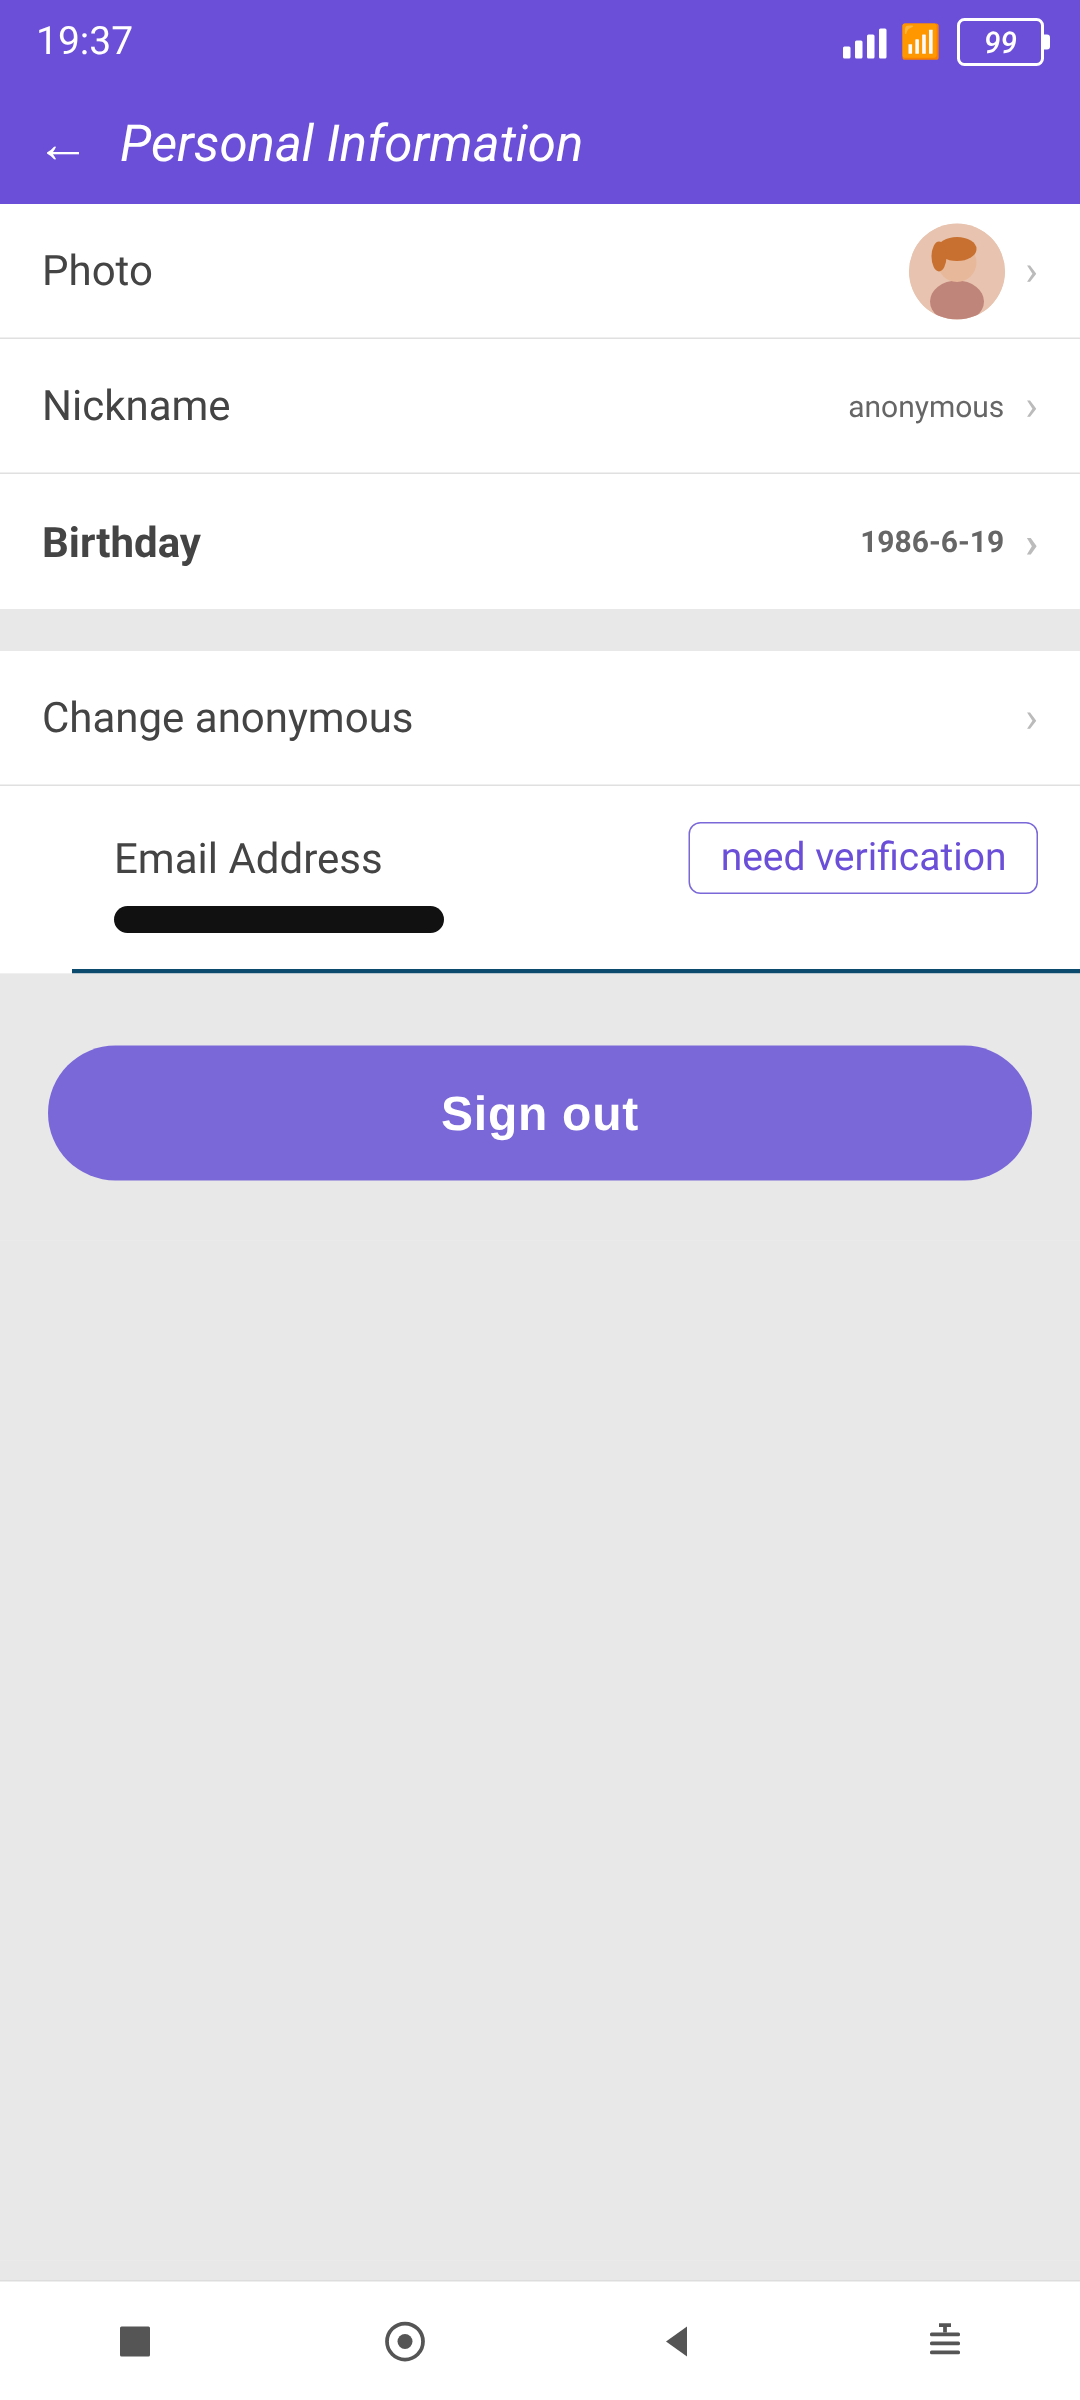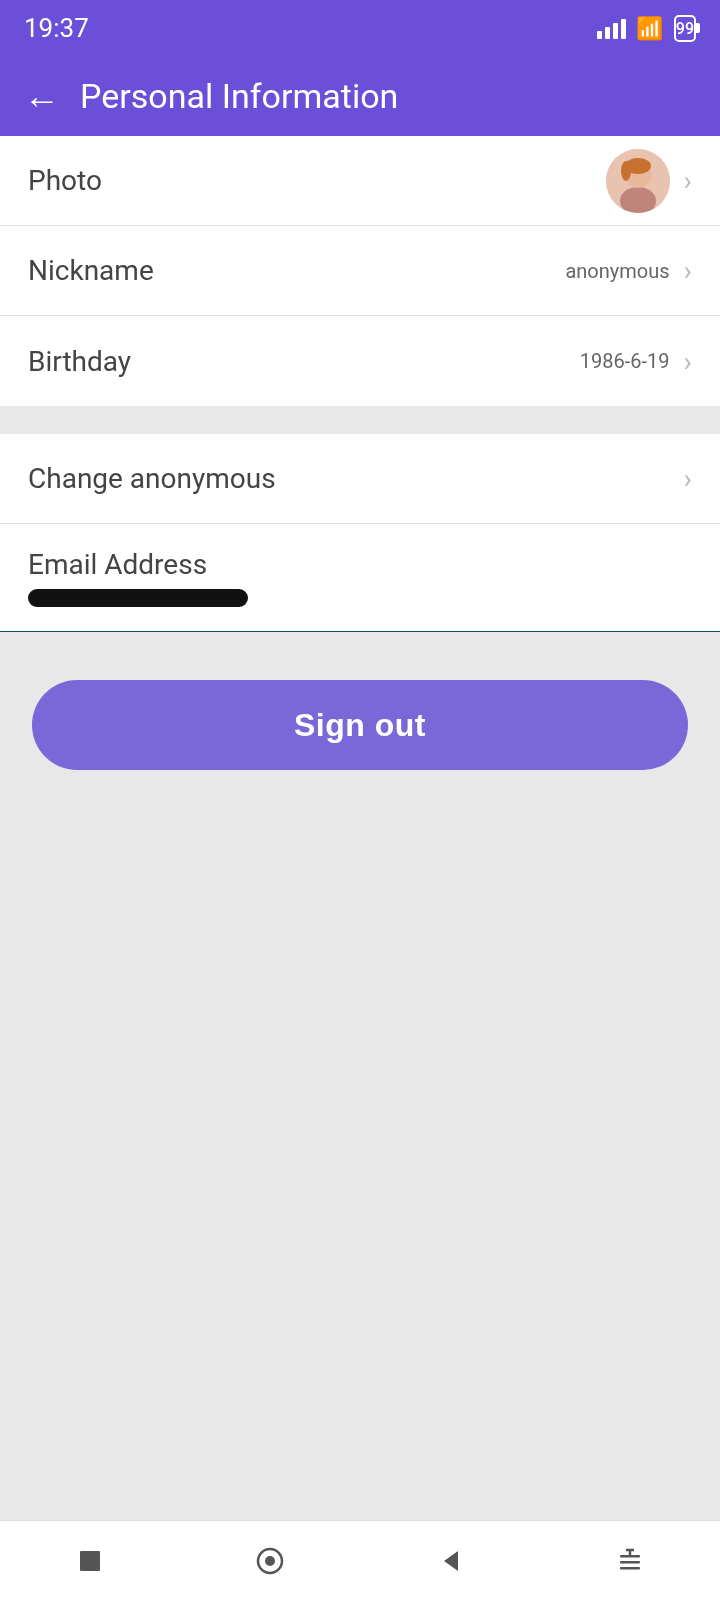--- a/index.html
+++ b/index.html
@@ -43,25 +43,26 @@
       background: white;
       border-radius: 1px;
     }
     .wifi-icon {
       color: white;
       font-size: 22px;
     }
     .battery-icon {
       border: 2px solid white;
       border-radius: 5px;
-      padding: 2px 0;
-      color: white;
-      font-size: 16px;
+      padding: 2px 16px;
+      color: white;
+      font-size: 20px;
       font-weight: 500;
       position: relative;
+      font-style: italic;
     }
     .battery-icon::after {
       content: '';
       position: absolute;
       right: -6px;
       top: 50%;
       transform: translateY(-50%);
       width: 4px;
       height: 10px;
       background: white;
@@ -79,20 +80,21 @@
     }
     .back-arrow {
       color: white;
       font-size: 36px;
       cursor: pointer;
     }
     .nav-title {
       color: white;
       font-size: 34px;
       font-weight: 400;
+      font-style: italic;
     }
 
     
     .content {
       background: #f0f0f0;
     }
 
     
     .section-white {
       background: white;
@@ -103,20 +105,21 @@
       display: flex;
       align-items: center;
       justify-content: space-between;
       padding: 0 28px;
       min-height: 90px;
       border-bottom: 1px solid #e0e0e0;
       cursor: pointer;
     }
     .list-item:last-child {
       border-bottom: none;
+      font-weight: bold;
     }
 
     .item-label {
       font-size: 28px;
       color: #444;
     }
 
     .item-right {
       display: flex;
       align-items: center;
@@ -152,21 +155,22 @@
     
     .section-gap {
       height: 28px;
       background: #e8e8e8;
     }
 
     
     .email-section {
       background: white;
       padding: 24px 28px;
-      border-bottom: 1px solid #0c4a6e;
+      border-bottom: 3px solid #0c4a6e;
+      margin-left: 48px;
     }
     .email-top-row {
       display: flex;
       align-items: center;
       justify-content: space-between;
       margin-bottom: 8px;
     }
     .email-label {
       font-size: 28px;
       color: #444;
@@ -301,20 +305,21 @@
     <div class="list-item">
       <span class="item-label">Change anonymous</span>
       <div class="item-right">
         <span class="chevron">›</span>
       </div>
     </div>
 
     <div class="email-section">
       <div class="email-top-row">
         <span class="email-label">Email Address</span>
+        <span class="verification-badge">need verification</span>
       </div>
       <div class="email-address-redacted"></div>
     </div>
   </div>
 
   <div class="signout-container">
     <button class="signout-btn">Sign out</button>
   </div>
 
   <div class="remaining-space"></div>

